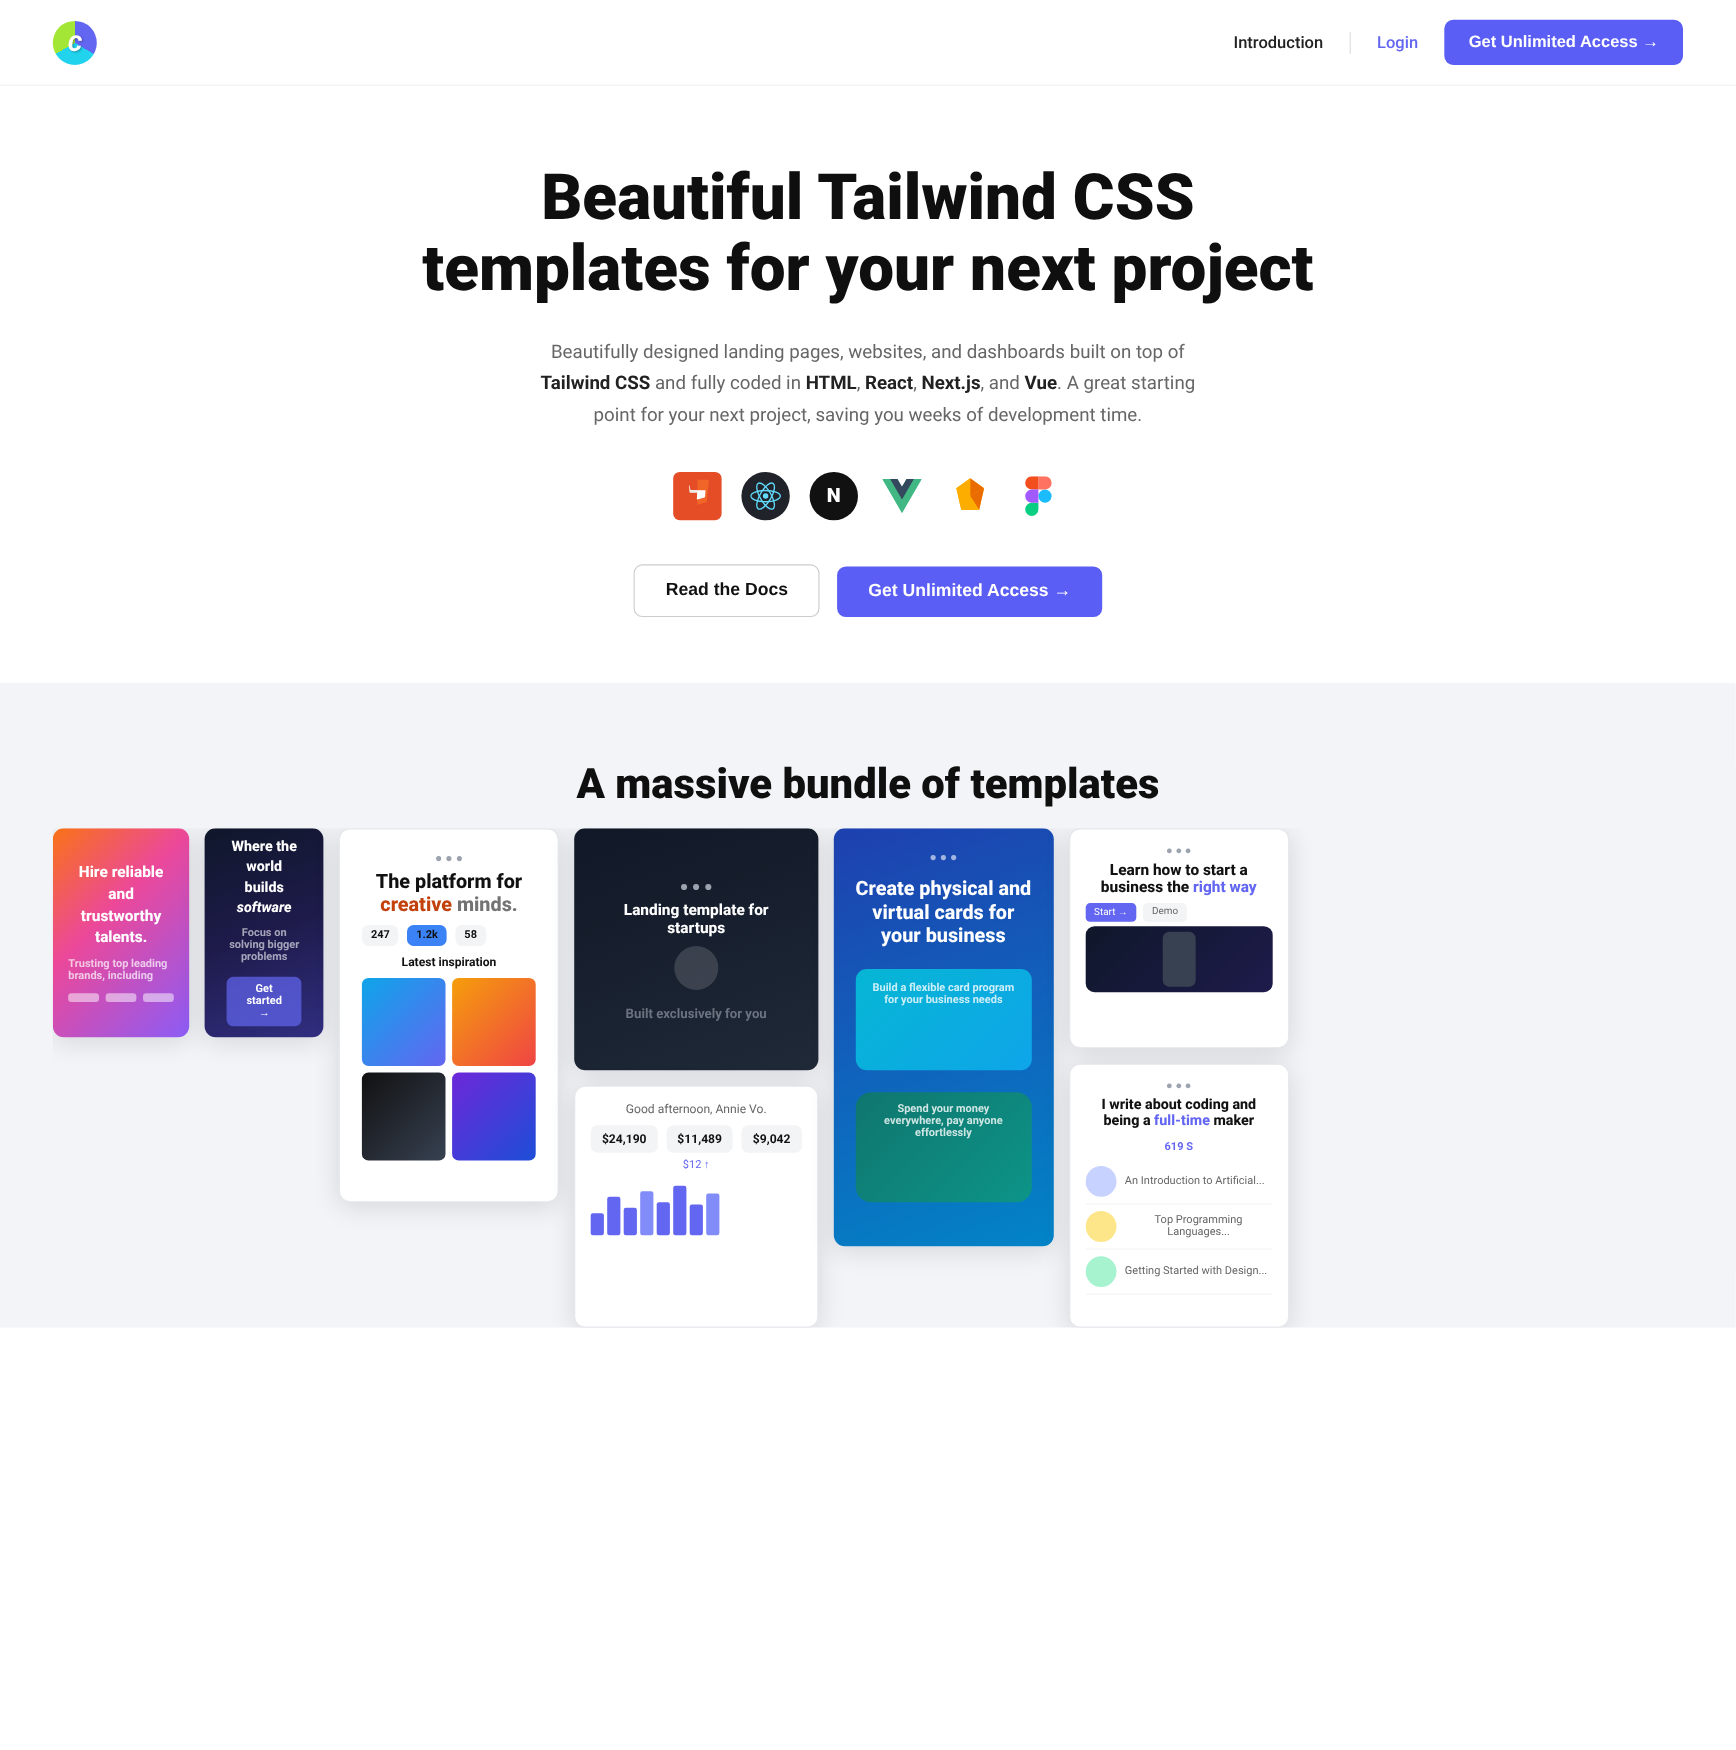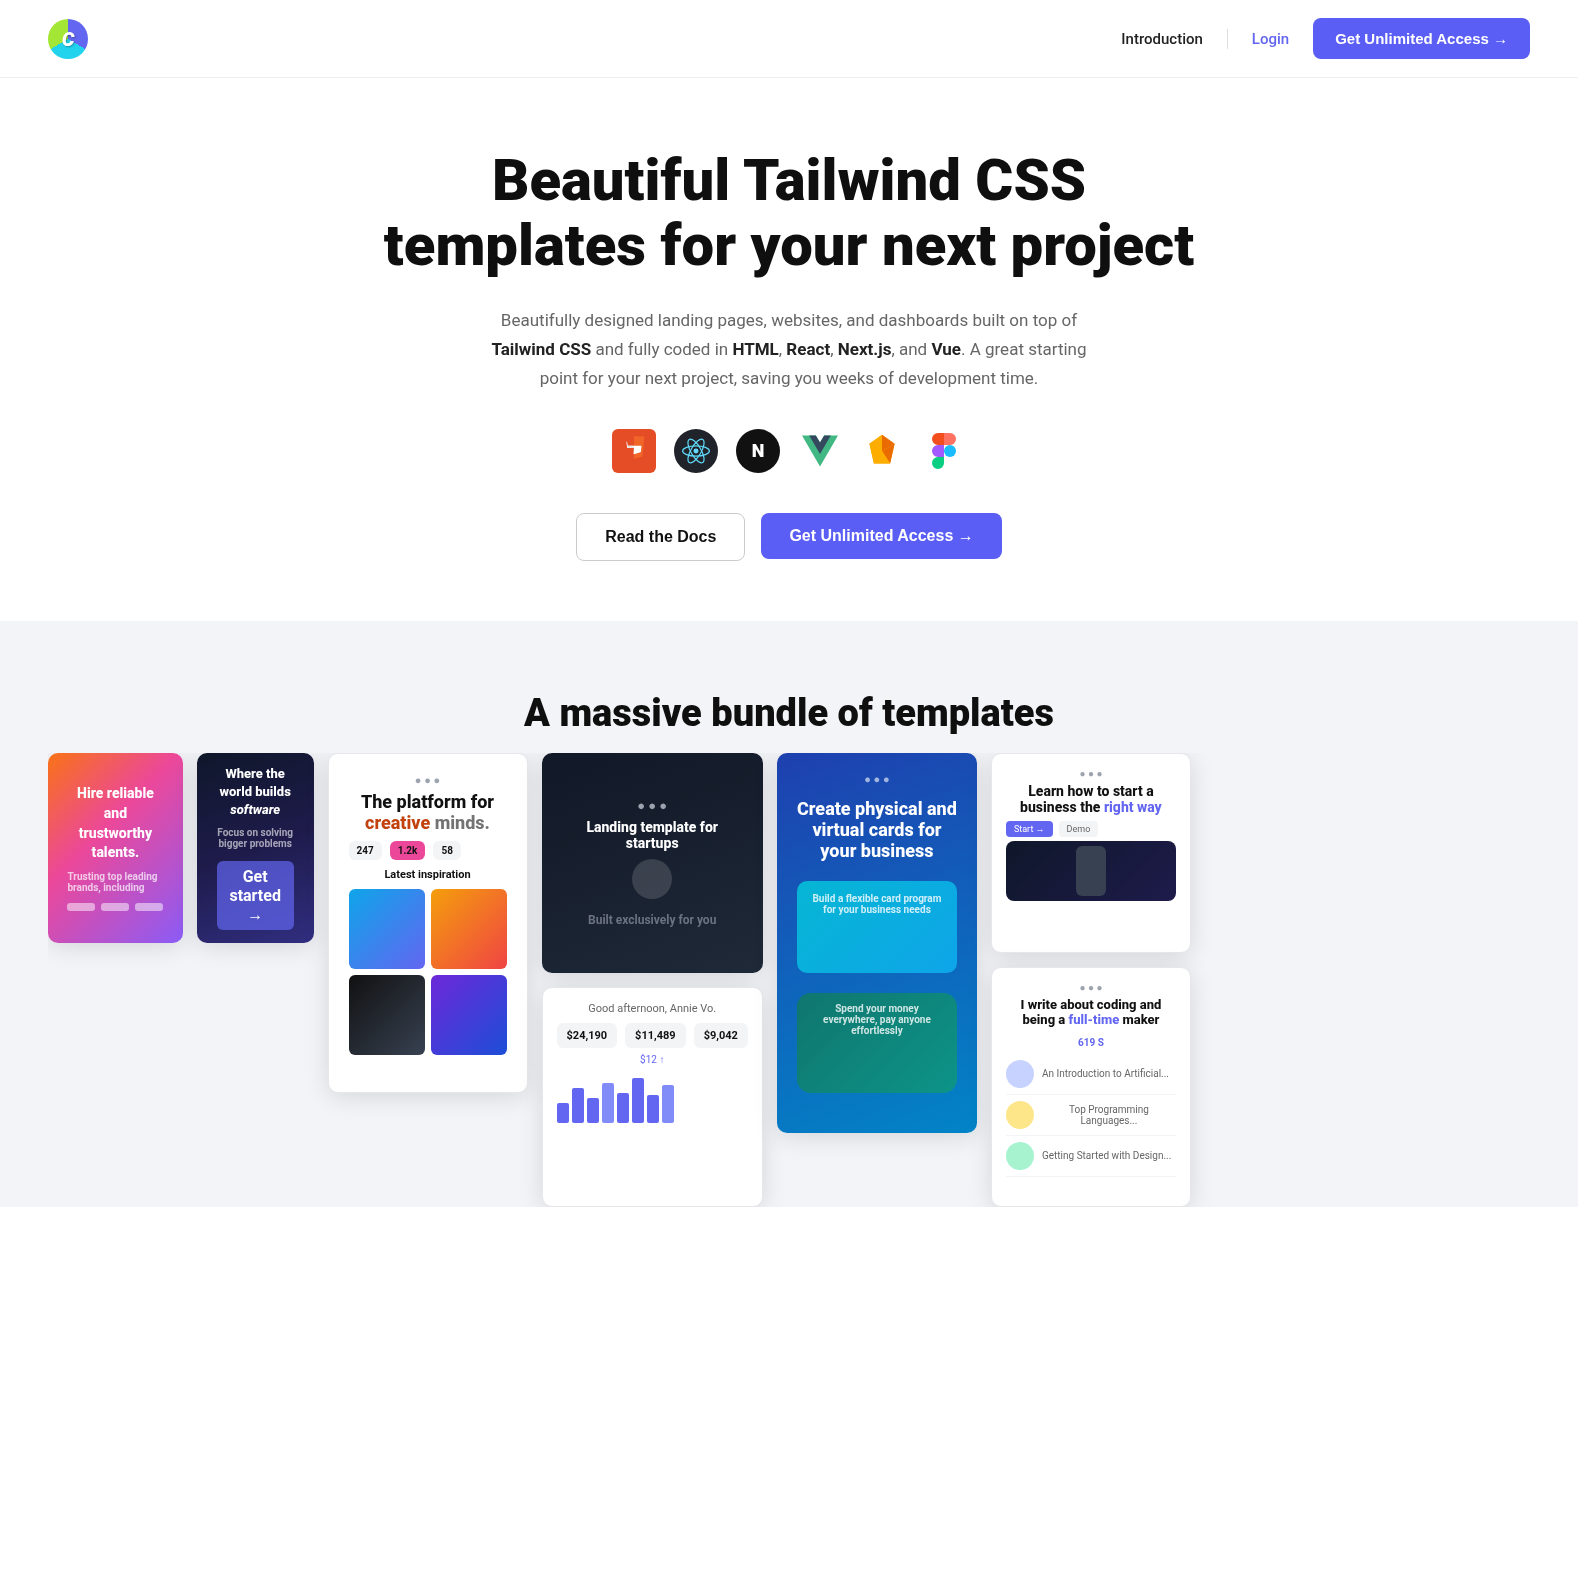--- a/index.html
+++ b/index.html
@@ -50,21 +50,21 @@
       display: flex; align-items: center; justify-content: center;
       font-size: 22px; font-weight: 900;
     }
     .icon-html { background: #e44d26; color: #fff; border-radius: 6px; }
     .icon-react { color: #61dafb; background: #20232a; border-radius: 50%; }
     .icon-next { background: #111; color: #fff; border-radius: 50%; font-size: 14px; font-weight: 900; }
     .icon-vue { color: #42b883; font-size: 28px; }
     .icon-sketch { font-size: 28px; }
     .icon-figma { font-size: 24px; }
 
-    .hero-buttons { display: flex; align-items: flex-start; justify-content: center; gap: 16px; }
+    .hero-buttons { display: flex; align-items: flex-end; justify-content: center; gap: 16px; }
     .btn-outline {
       border: 1.5px solid #ccc; background: #fff; color: #111;
       border-radius: 8px; padding: 14px 28px; font-size: 16px; font-weight: 600;
       cursor: pointer;
     }
     .btn-hero-primary {
       background: #5b5ef4; color: #fff; border: none; border-radius: 8px;
       padding: 14px 28px; font-size: 16px; font-weight: 600; cursor: pointer;
       display: flex; align-items: center; gap: 8px;
     }
@@ -280,33 +280,33 @@
               <div style="width:28px;height:8px;background:rgba(255,255,255,0.5);border-radius:3px;"></div>
               <div style="width:28px;height:8px;background:rgba(255,255,255,0.5);border-radius:3px;"></div>
               <div style="width:28px;height:8px;background:rgba(255,255,255,0.5);border-radius:3px;"></div>
             </div>
           </div>
         </div>
         <div class="card-software template-card">
           <div>
             <div style="font-size:13px; font-weight:800; text-align:center; line-height:1.4; margin-bottom:8px;">Where the world builds <em>software</em></div>
             <div style="font-size:10px; color:rgba(255,255,255,0.6); text-align:center; margin-bottom:12px;">Focus on solving bigger problems</div>
-            <div style="background:rgba(99,102,241,0.7);border-radius:6px;padding:6px 12px;font-size:16px;color:#fff;display:inline-block;">Get started →</div>
+            <div style="background:rgba(99,102,241,0.7);border-radius:6px;padding:6px 12px;font-size:10px;color:#fff;display:inline-block;">Get started →</div>
           </div>
         </div>
       </div>
 
       <div class="gallery-col-2">
         <div class="card-creative template-card">
           <div>
             <div style="font-size:11px;color:#9ca3af;margin-bottom:4px;">● ● ●</div>
             <div class="card-creative-title">The platform for <span>creative</span> <span style="color:#737373">minds.</span></div>
             <div style="display:flex;gap:8px;margin:8px 0;">
               <div style="background:#f3f4f6;border-radius:6px;padding:4px 8px;font-size:10px;font-weight:700;">247</div>
-              <div style="background:#ec4899;border-radius:6px;padding:4px 8px;font-size:10px;font-weight:700;">1.2k</div>
+              <div style="background:#3b82f6;border-radius:6px;padding:4px 8px;font-size:10px;font-weight:700;">1.2k</div>
               <div style="background:#f3f4f6;border-radius:6px;padding:4px 8px;font-size:10px;font-weight:700;">58</div>
             </div>
             <div style="font-size:11px;font-weight:700;color:#111;margin-bottom:6px;">Latest inspiration</div>
             <div class="card-inspiration-grid">
               <div class="insp-item insp-1"></div>
               <div class="insp-item insp-2"></div>
               <div class="insp-item insp-3"></div>
               <div class="insp-item insp-4"></div>
             </div>
           </div>

